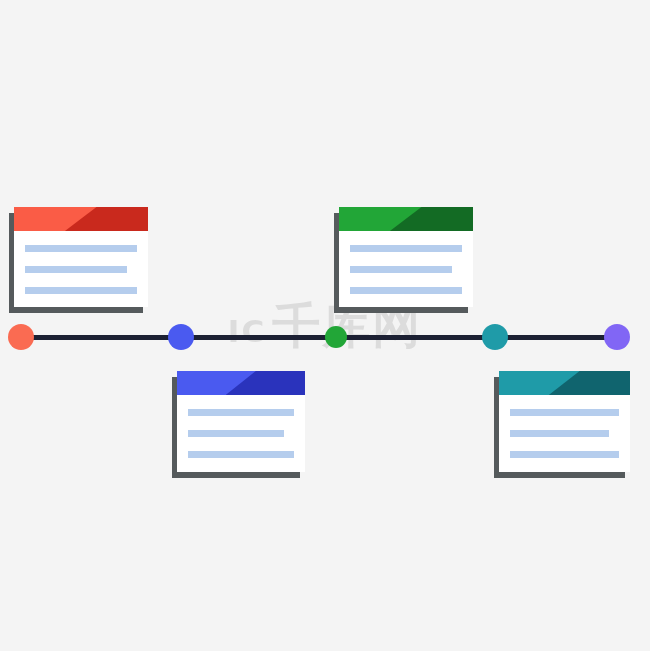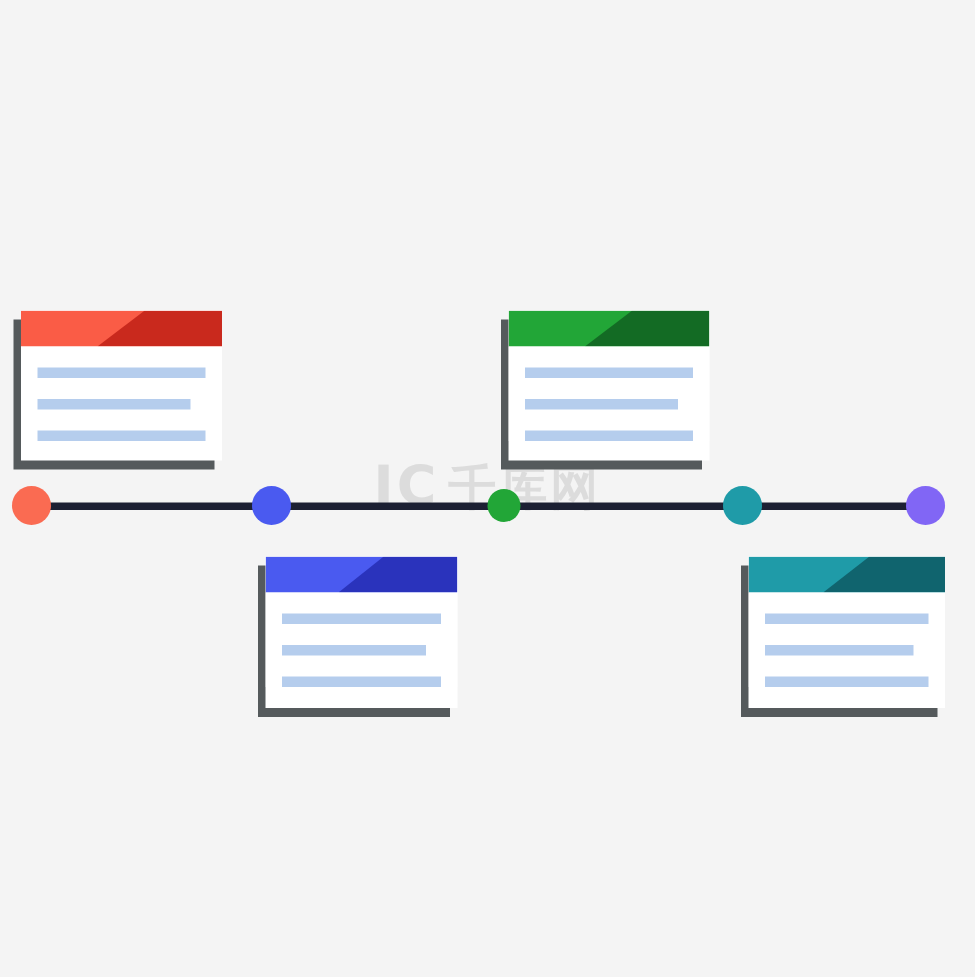--- a/index.html
+++ b/index.html
@@ -32,26 +32,26 @@
     font-weight: bold;
     letter-spacing: 2px;
     color: #dcdcdc;
     line-height: 44px;
     user-select: none;
     white-space: nowrap;
     z-index: 1;
   }
   #watermark .wm-ic {
     font-family: "DejaVu Sans", sans-serif;
-    font-size: 36px;
+    font-size: 31px;
     margin-right: 6px;
   }
   #watermark .wm-cn {
     font-family: "DejaVu Sans", sans-serif;
-    font-size: 32px;
+    font-size: 48px;
   }
 
   
   #timeline-line {
     position: absolute;
     left: 20px;
     top: 335px;
     width: 598px;
     height: 5px;
     background: #1c2033;

